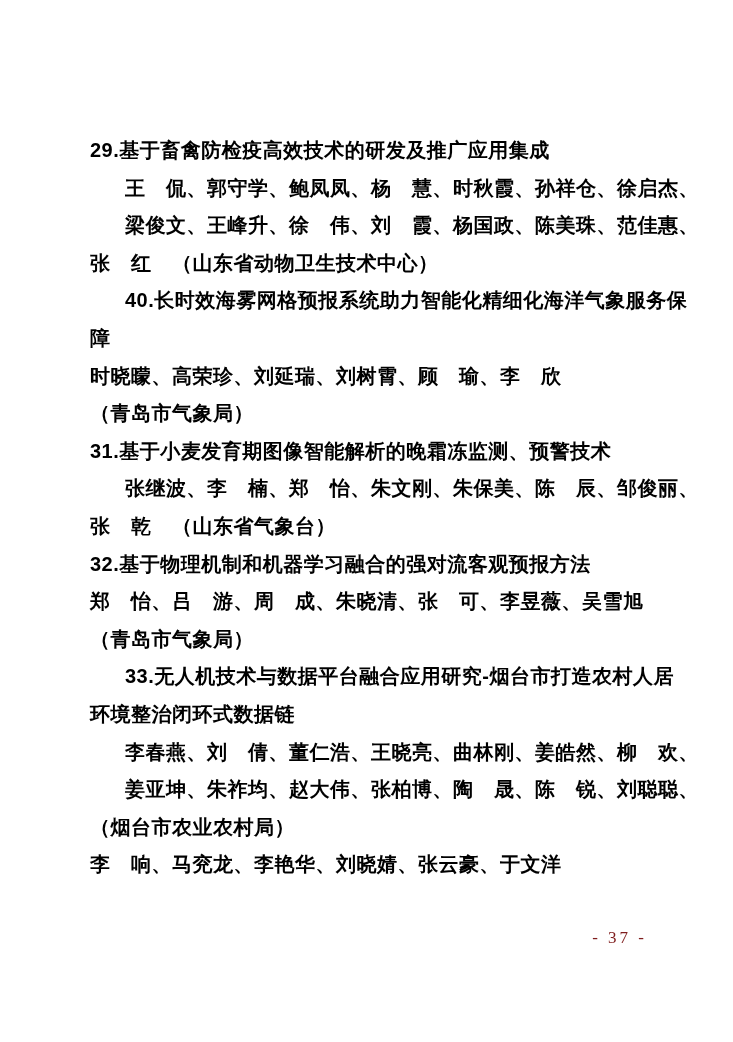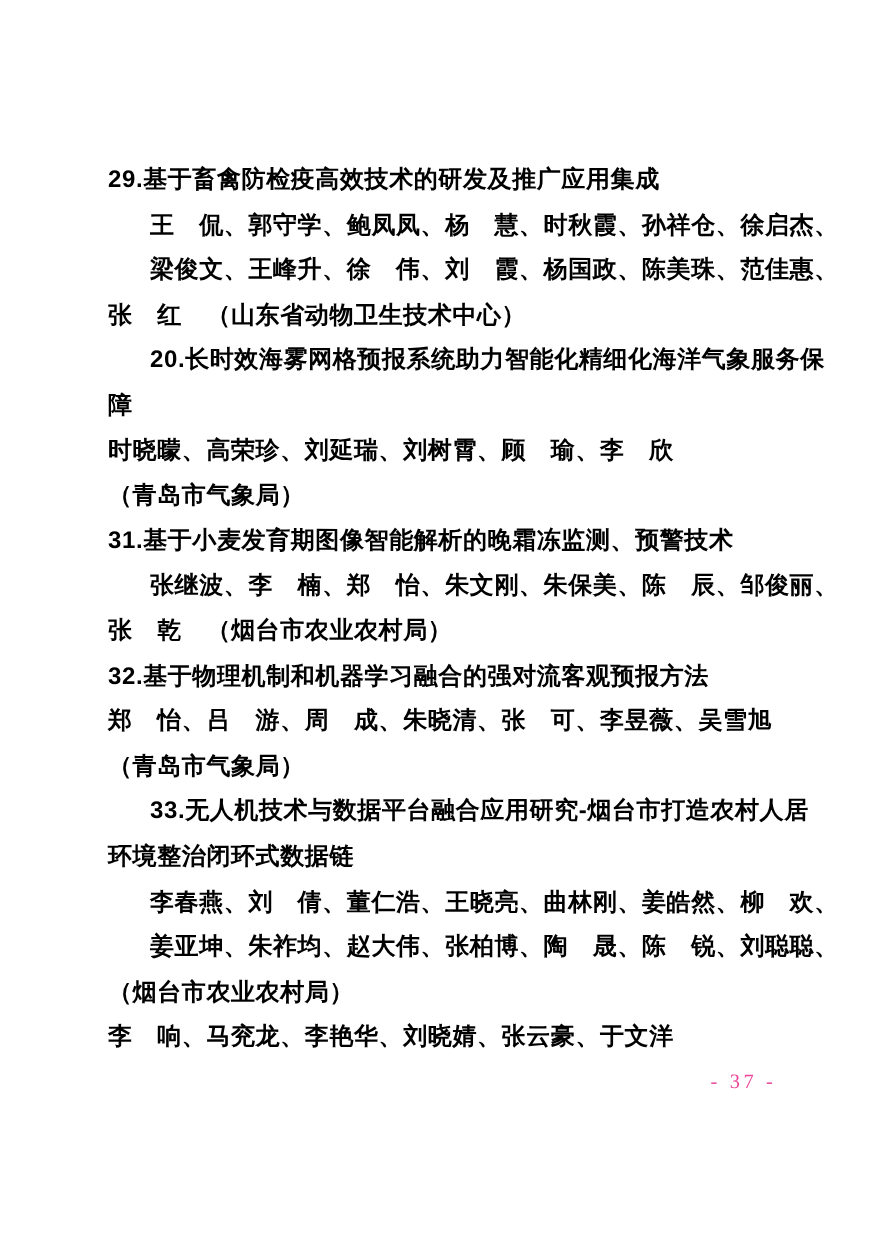--- a/index.html
+++ b/index.html
@@ -32,52 +32,52 @@
   }
   
   .fill {
     text-align: justify;
     text-align-last: justify;
     margin-left: 35px;
   }
   .pageno {
     position: absolute;
     right: 86px;
-    top: 892px;
+    top: 928px;
     font-family: "Liberation Serif", serif;
     font-weight: 400;
     font-size: 17px;
     letter-spacing: 3px;
-    color: #ec4899;
+    color: #7f1d1d;
   }
 </style>
 </head>
 <body>
 
 <div class="page">
   <main class="content">
 
     <section>
       <div class="line">29.基于畜禽防检疫高效技术的研发及推广应用集成</div>
       <div class="line fill">王　侃、郭守学、鲍凤凤、杨　慧、时秋霞、孙祥仓、徐启杰、</div>
       <div class="line fill">梁俊文、王峰升、徐　伟、刘　霞、杨国政、陈美珠、范佳惠、</div>
       <div class="line">张　红　（山东省动物卫生技术中心）</div>
     </section>
 
     <section>
-      <div class="line fill">20.长时效海雾网格预报系统助力智能化精细化海洋气象服务保</div>
+      <div class="line fill">40.长时效海雾网格预报系统助力智能化精细化海洋气象服务保</div>
       <div class="line">障</div>
       <div class="line">时晓曚、高荣珍、刘延瑞、刘树霄、顾　瑜、李　欣</div>
       <div class="line">（青岛市气象局）</div>
     </section>
 
     <section>
       <div class="line">31.基于小麦发育期图像智能解析的晚霜冻监测、预警技术</div>
       <div class="line fill">张继波、李　楠、郑　怡、朱文刚、朱保美、陈　辰、邹俊丽、</div>
-      <div class="line">张　乾　（烟台市农业农村局）</div>
+      <div class="line">张　乾　（山东省气象台）</div>
     </section>
 
     <section>
       <div class="line">32.基于物理机制和机器学习融合的强对流客观预报方法</div>
       <div class="line">郑　怡、吕　游、周　成、朱晓清、张　可、李昱薇、吴雪旭</div>
       <div class="line">（青岛市气象局）</div>
     </section>
 
     <section>
       <div class="line fill">33.无人机技术与数据平台融合应用研究-烟台市打造农村人居</div>

